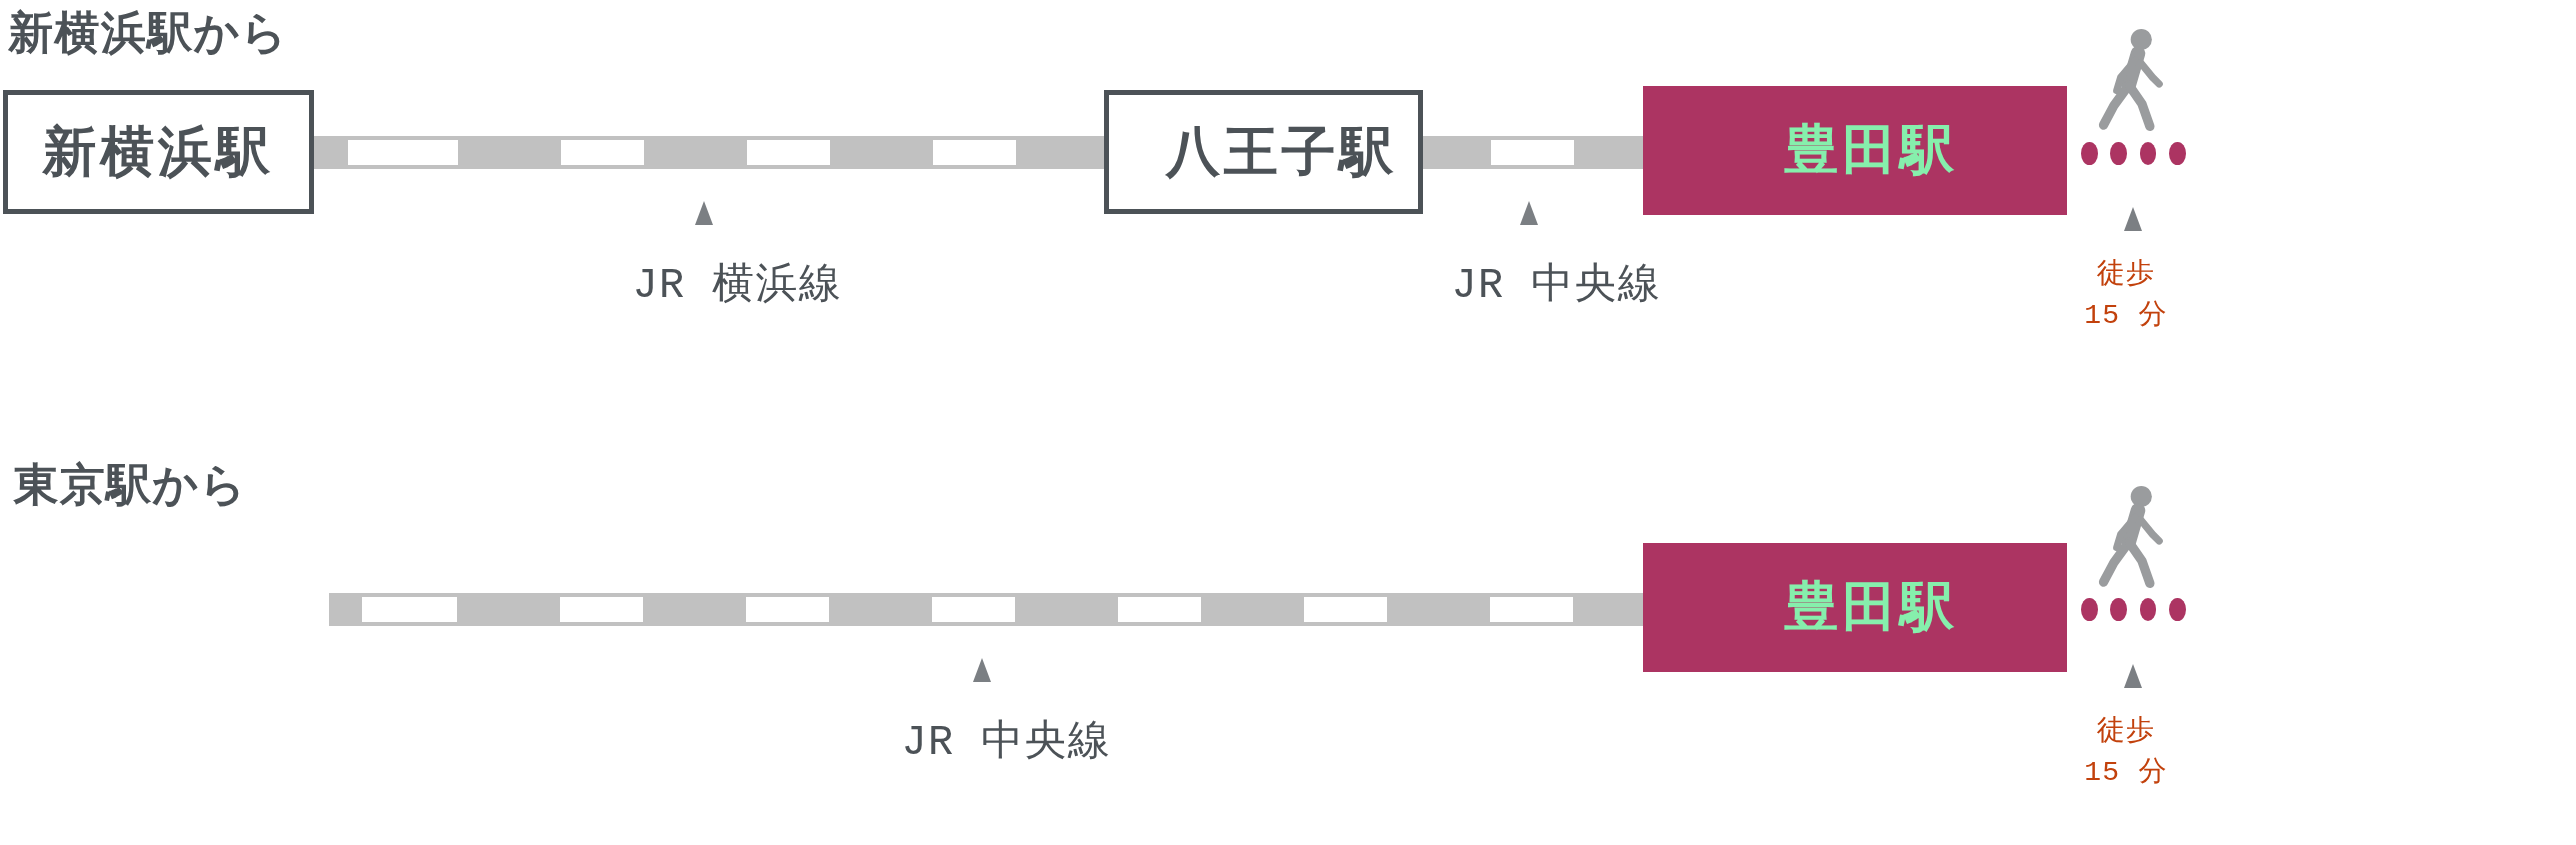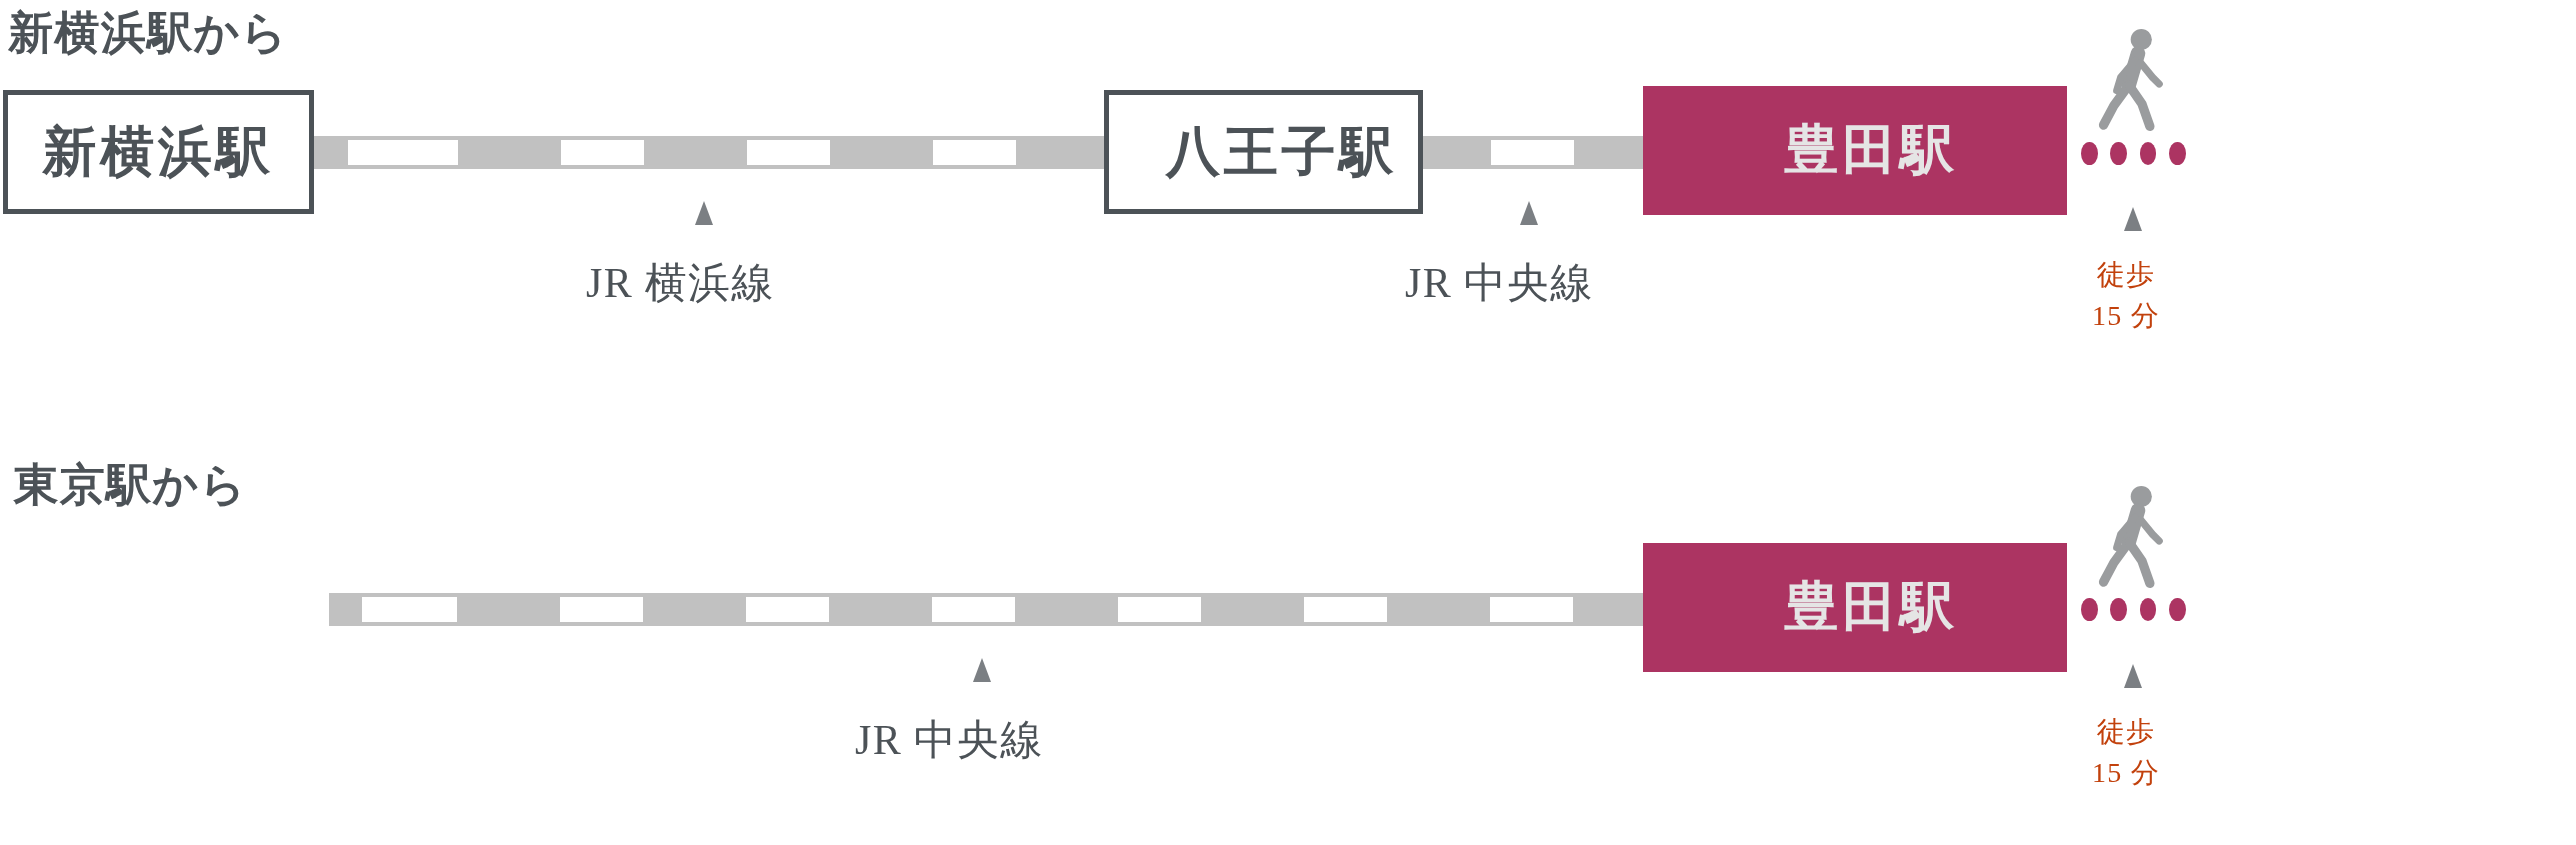--- a/index.html
+++ b/index.html
@@ -1,20 +1,20 @@
 <!DOCTYPE html>
 <html style="font-size:10.2px"><head>
 <meta charset="utf-8">
 <style>
   html,body{margin:0;padding:0;background:#ffffff;}
   .canvas{
     position:relative;
     width:2576px;height:846px;
     background:#ffffff;
-    font-family:Liberation Serif, serif;
+    font-family:Liberation Mono, monospace;
     color:#4c5257;
     overflow:hidden;
   }
   .heading{
     position:absolute;
     font-size:45px;font-weight:600;letter-spacing:1.3px;
     color:#4c5257;white-space:nowrap;
   }
   
   .railline{
@@ -30,32 +30,32 @@
     position:absolute;box-sizing:border-box;
     background:#ffffff;border:5.1px solid #4c5257;
     display:flex;align-items:center;justify-content:center;
     font-size:54px;font-weight:700;color:#4c5257;
     letter-spacing:3.8px;white-space:nowrap;z-index:3;text-align:center;
   }
   .terminal-box{
     position:absolute;box-sizing:border-box;
     background:#ac3462;
     display:flex;align-items:center;justify-content:center;
-    font-size:54px;font-weight:700;color:#e5e5e5;
+    font-size:54px;font-weight:700;color:#86efac;
     letter-spacing:3.8px;white-space:nowrap;z-index:3;padding-left:32px;
   }
   .marker-triangle{
     position:absolute;width:0;height:0;
     border-left:9.6px solid transparent;
     border-right:9.6px solid transparent;
     border-bottom:24px solid #7b7f83;
     z-index:2;
   }
   .line-label{
-    position:absolute;width:256px;text-align:left;
+    position:absolute;width:256px;text-align:right;
     font-size:42px;color:#4c5257;white-space:nowrap;letter-spacing:1.3px;
   }
   .walk-label{
     position:absolute;width:154px;text-align:center;
     font-size:28px;color:#c2410c;line-height:1.45;letter-spacing:1.3px;
   }
   .dots{
     position:absolute;display:flex;gap:12.8px;align-items:center;z-index:2;
   }
   .dots .dot{

